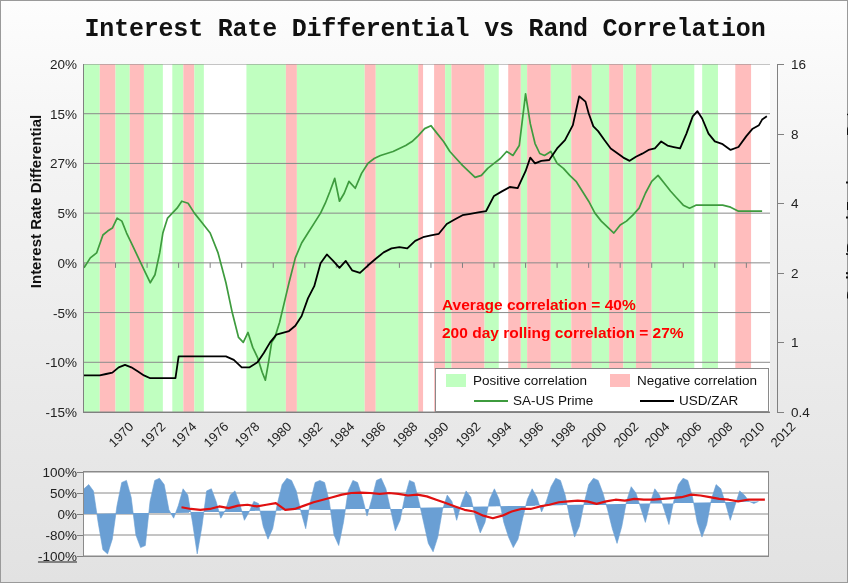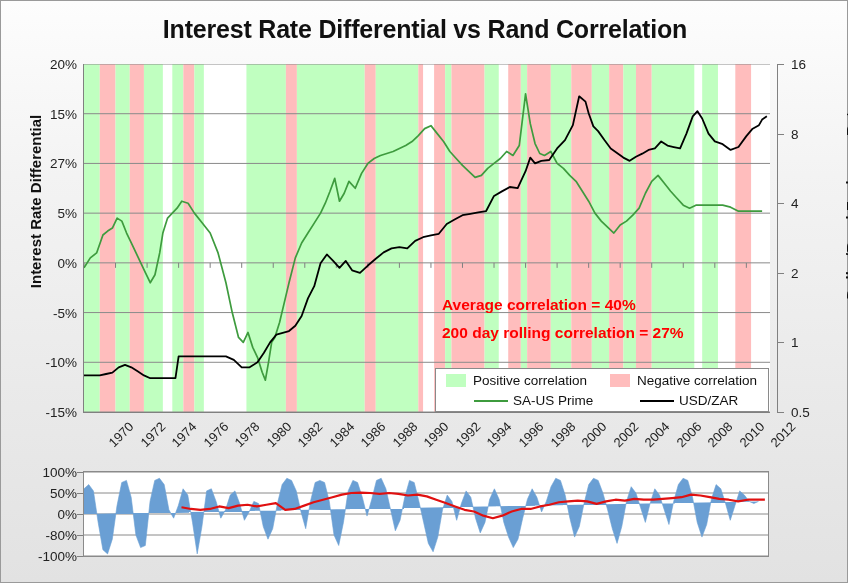--- a/index.html
+++ b/index.html
@@ -15,21 +15,21 @@
     border:1px solid #9a9a9a;
     box-sizing:border-box;
   }
   #frame::after{
     content:"";position:absolute;left:3px;top:3px;right:-3px;bottom:-3px;
     box-shadow:4px 4px 6px rgba(0,0,0,.35);z-index:-1;
   }
   .title{
     position:absolute;left:0;top:14px;width:848px;text-align:center;
     font-size:25px;font-weight:bold;color:#111;letter-spacing:-.2px;
-    font-family:Liberation Sans, sans-serif;
+    font-family:Liberation Mono, monospace;
   }
   
   #mainchart{
     position:absolute;left:0px;top:52px;width:848px;height:370px;
   }
   #plot{
     position:absolute;left:82px;top:11px;width:686px;height:348px;
     background:#ffffff;
     border-left:1px solid #808080;border-bottom:1px solid #808080;
     box-sizing:content-box;
@@ -114,21 +114,21 @@
         <div class="ylab-right" style="top: 0px; left: 14px;">16</div>
         <div style="position: absolute; left: 0px; width: 7px; height: 1px; background: rgb(128, 128, 128); top: 0px;"></div>
         <div class="ylab-right" style="top: 69.6px; left: 14px;">8</div>
         <div style="position: absolute; left: 0px; width: 7px; height: 1px; background: rgb(128, 128, 128); top: 69.6px;"></div>
         <div class="ylab-right" style="top: 139.2px; left: 14px;">4</div>
         <div style="position: absolute; left: 0px; width: 7px; height: 1px; background: rgb(128, 128, 128); top: 139.2px;"></div>
         <div class="ylab-right" style="top: 208.8px; left: 14px;">2</div>
         <div style="position: absolute; left: 0px; width: 7px; height: 1px; background: rgb(128, 128, 128); top: 208.8px;"></div>
         <div class="ylab-right" style="top: 278.4px; left: 14px;">1</div>
         <div style="position: absolute; left: 0px; width: 7px; height: 1px; background: rgb(128, 128, 128); top: 278.4px;"></div>
-        <div class="ylab-right" style="top: 348px; left: 14px;">0.5</div>
+        <div class="ylab-right" style="top: 348px; left: 14px;">0.4</div>
         <div style="position: absolute; left: 0px; width: 7px; height: 1px; background: rgb(128, 128, 128); top: 348px;"></div>
         <div style="position: absolute; left: 0px; top: 0px; width: 1px; height: 348px; background: rgb(128, 128, 128);"></div>
       </div>
 
     <div class="axis-title-left">Interest Rate Differential</div>
     <div class="axis-title-right">Dollar/Rand Exchange Rate</div>
 
     <div id="plot">
       <svg id="mainsvg" width="686" height="348" viewBox="0 0 686 348">
           <rect x="0" y="0" width="15.770114942528735" height="348" fill="#C0FFC0"></rect>
@@ -252,21 +252,21 @@
   <div id="botchart">
     <div id="botyaxis">
         <div class="bylab" style="top: 1px;">100%</div>
         <div style="position: absolute; right: -6px; width: 6px; height: 1px; background: rgb(128, 128, 128); top: 1px;"></div>
         <div class="bylab" style="top: 22px;">50%</div>
         <div style="position: absolute; right: -6px; width: 6px; height: 1px; background: rgb(128, 128, 128); top: 22px;"></div>
         <div class="bylab" style="top: 43px;">0%</div>
         <div style="position: absolute; right: -6px; width: 6px; height: 1px; background: rgb(128, 128, 128); top: 43px;"></div>
         <div class="bylab" style="top: 64px;">-80%</div>
         <div style="position: absolute; right: -6px; width: 6px; height: 1px; background: rgb(128, 128, 128); top: 64px;"></div>
-        <div class="bylab" style="top: 85px;">-100%</div>
+        <div class="bylab" style="top: 85px; text-decoration: underline;">-100%</div>
         <div style="position: absolute; right: -6px; width: 6px; height: 1px; background: rgb(128, 128, 128); top: 85px;"></div>
       </div>
     <div id="botplot">
       <svg id="botsvg" width="684" height="84" viewBox="0 0 684 84">
           <line x1="0" y1="0" x2="684" y2="0" stroke="#8a8a8a" stroke-width="1"></line>
           <line x1="0" y1="21" x2="684" y2="21" stroke="#8a8a8a" stroke-width="1"></line>
           <line x1="0" y1="42" x2="684" y2="42" stroke="#8a8a8a" stroke-width="1"></line>
           <line x1="0" y1="63" x2="684" y2="63" stroke="#8a8a8a" stroke-width="1"></line>
           <line x1="0" y1="84" x2="684" y2="84" stroke="#8a8a8a" stroke-width="1"></line>
           <path d="M0.00,42.00L0.00,16.80L4.72,12.60L9.43,18.90L14.15,50.40L18.87,77.70L23.59,81.90L28.30,67.20L33.02,33.60L37.74,10.50L42.46,8.40L47.17,25.20L51.89,63.00L56.61,75.60L61.32,73.50L66.04,29.40L70.76,8.40L75.48,6.30L80.19,12.60L84.91,37.80L89.63,46.20L94.34,33.60L99.06,16.80L103.78,23.10L108.50,50.40L113.21,81.90L117.93,54.60L122.65,18.90L127.37,16.80L132.08,29.40L136.80,46.20L141.52,37.80L146.23,23.10L150.95,18.90L155.67,31.50L160.39,48.30L165.10,39.90L169.82,29.40L174.54,31.50L179.26,54.60L183.97,67.20L188.69,56.70L193.41,31.50L198.12,12.60L202.84,6.30L207.56,8.40L212.28,18.90L216.99,39.90L221.71,56.70L226.43,29.40L231.14,10.50L235.86,8.40L240.58,10.50L245.30,29.40L250.01,63.00L254.73,73.50L259.45,50.40L264.17,18.90L268.88,8.40L273.60,10.50L278.32,25.20L283.03,44.10L287.75,27.30L292.47,8.40L297.19,6.30L301.90,16.80L306.62,37.80L311.34,58.80L316.06,48.30L320.77,25.20L325.49,8.40L330.21,10.50L334.92,29.40L339.64,50.40L344.36,71.40L349.08,79.80L353.79,65.10L358.51,37.80L363.23,23.10L367.94,29.40L372.66,48.30L377.38,31.50L382.10,18.90L386.81,25.20L391.53,46.20L396.25,60.90L400.97,50.40L405.68,27.30L410.40,16.80L415.12,27.30L419.83,50.40L424.55,65.10L429.27,75.60L433.99,67.20L438.70,46.20L443.42,27.30L448.14,16.80L452.86,25.20L457.57,39.90L462.29,29.40L467.01,14.70L471.72,6.30L476.44,8.40L481.16,23.10L485.88,46.20L490.59,65.10L495.31,54.60L500.03,31.50L504.74,12.60L509.46,6.30L514.18,8.40L518.90,21.00L523.61,37.80L528.33,56.70L533.05,71.40L537.77,54.60L542.48,29.40L547.20,14.70L551.92,21.00L556.63,35.70L561.35,50.40L566.07,31.50L570.79,16.80L575.50,23.10L580.22,37.80L584.94,52.50L589.66,29.40L594.37,12.60L599.09,6.30L603.81,8.40L608.52,25.20L613.24,50.40L617.96,65.10L622.68,52.50L627.39,27.30L632.11,12.60L636.83,16.80L641.54,31.50L646.26,48.30L650.98,33.60L655.70,18.90L660.41,23.10L665.13,29.40L669.85,31.50L674.57,29.40L679.28,NaNL682.43,NaNL682.43,42.00Z" fill="#6A9FD4" stroke="#6A9FD4" stroke-width="0.6"></path>

